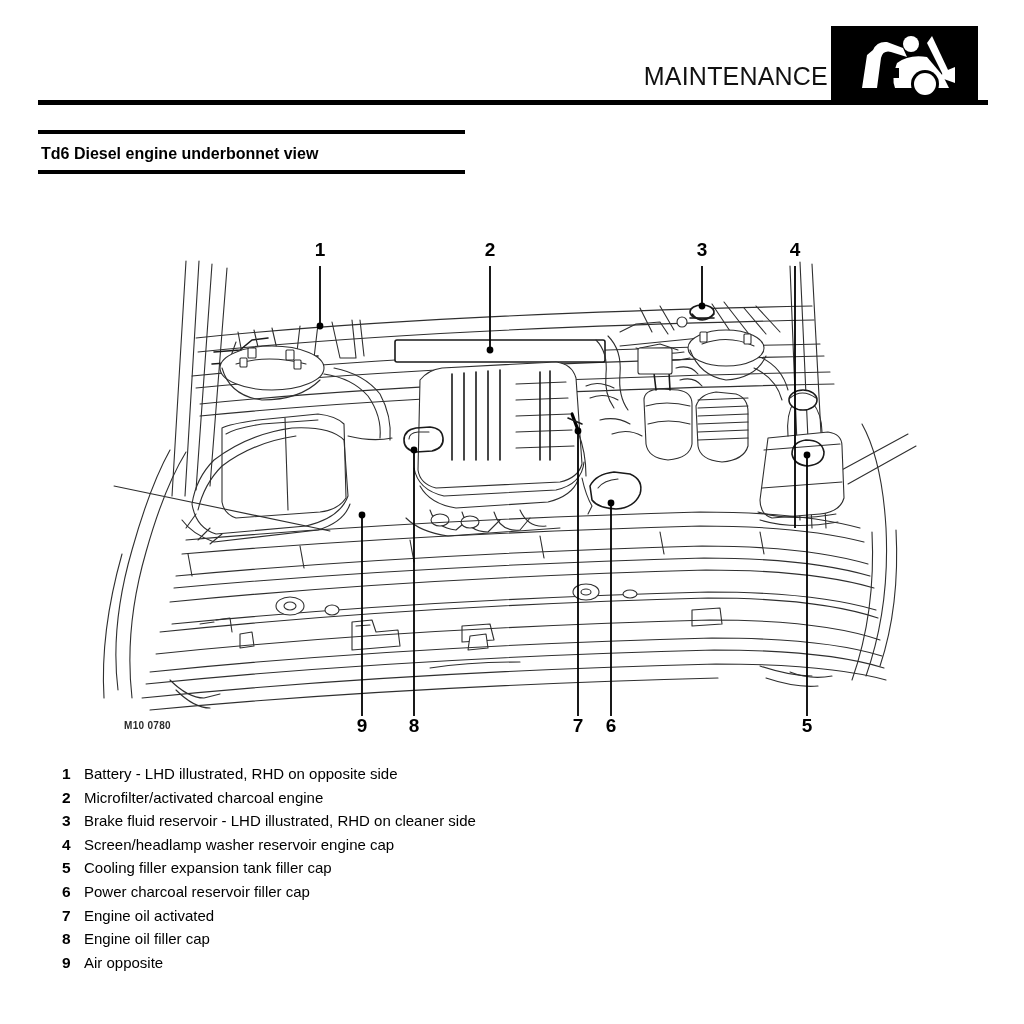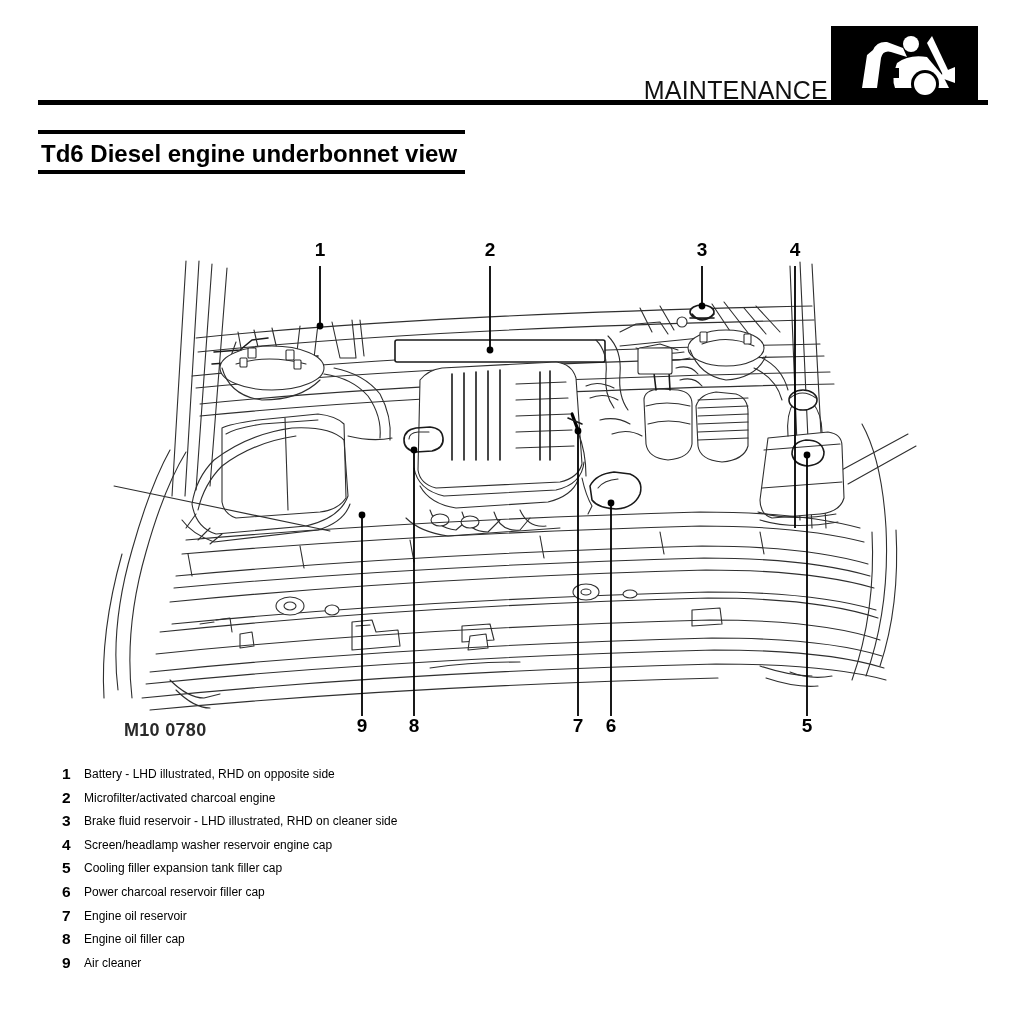--- a/index.html
+++ b/index.html
@@ -19,21 +19,21 @@
   
   #header-band {
     position: absolute;
     left: 0; top: 0;
     width: 1024px;
     height: 112px;
   }
   #header-title {
     position: absolute;
     right: 196px;
-    top: 78px;
+    top: 64px;
     font-size: 25px;
     letter-spacing: 0.2px;
     font-weight: 400;
     line-height: 1;
     white-space: nowrap;
     color: #111;
     text-align: center;
   }
   #header-icon-box {
     position: absolute;
@@ -61,21 +61,21 @@
     top: 130px;
     width: 427px;
     height: 4px;
     background: #000000;
   }
   #section-title {
     position: absolute;
     left: 41px;
     top: 140px;
     width: 430px;
-    font-size: 24px;
+    font-size: 16px;
     font-weight: bold;
     line-height: 28px;
     white-space: nowrap;
   }
   #section-rule-bottom {
     position: absolute;
     left: 38px;
     top: 170px;
     width: 427px;
     height: 4px;
@@ -97,21 +97,21 @@
     font-size: 19px;
     font-weight: bold;
     fill: #000;
   }
 
   
   #figure-code {
     position: absolute;
     left: 124px;
     top: 720px;
-    font-size: 18px;
+    font-size: 10px;
     font-weight: bold;
     letter-spacing: 0.3px;
     color: #2a2a2a;
   }
 
   
   #legend {
     position: absolute;
     left: 62px;
     top: 763px;
@@ -124,21 +124,21 @@
   }
   .legend-index {
     flex: 0 0 22px;
     text-align: left;
     font-size: 15.5px;
     font-weight: bold;
     line-height: 22.6px;
   }
   .legend-text {
     flex: 1 1 auto;
-    font-size: 12px;
+    font-size: 15px;
     font-weight: 400;
     line-height: 22.6px;
   }
 </style>
 </head>
 <body>
 
 <div id="header-band">
 
   <div id="header-title">MAINTENANCE</div>
@@ -503,26 +503,26 @@
     <div class="legend-text">Cooling filler expansion tank filler cap</div>
   </div>
 
   <div class="legend-row">
     <div class="legend-index">6</div>
     <div class="legend-text">Power charcoal reservoir filler cap</div>
   </div>
 
   <div class="legend-row">
     <div class="legend-index">7</div>
-    <div class="legend-text">Engine oil reservoir</div>
+    <div class="legend-text">Engine oil activated</div>
   </div>
 
   <div class="legend-row">
     <div class="legend-index">8</div>
     <div class="legend-text">Engine oil filler cap</div>
   </div>
 
   <div class="legend-row">
     <div class="legend-index">9</div>
-    <div class="legend-text">Air cleaner</div>
+    <div class="legend-text">Air opposite</div>
   </div>
 
 </div>
 
 </body></html>

